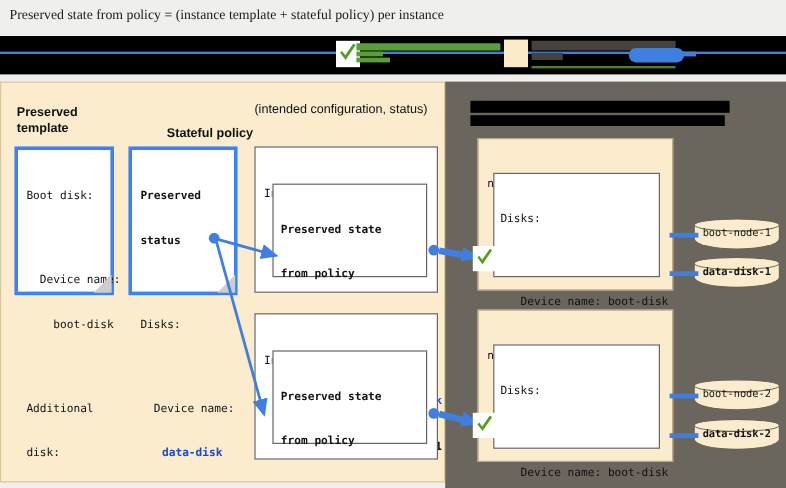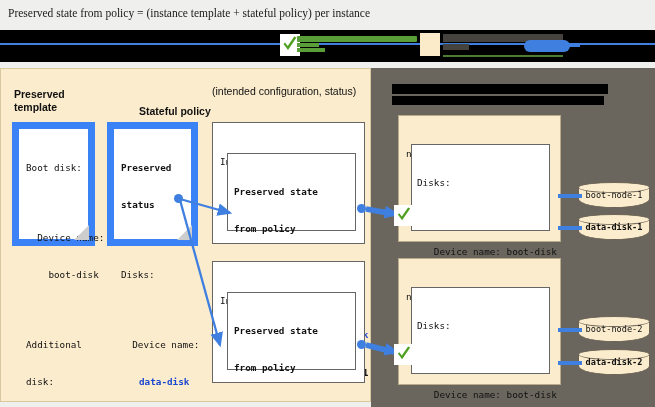--- a/index.html
+++ b/index.html
@@ -69,21 +69,21 @@
   }
 
   
   .col-head{
     position:absolute;font-weight:bold;font-size:10.5px;color:#111;line-height:12.5px;
   }
   .col-head .sub{font-weight:normal;}
 
   
   .note{
-    position:absolute;background:#fff;border:7px solid #3b82f6;box-sizing:border-box;
+    position:absolute;background:#fff;border:3px solid #3b82f6;box-sizing:border-box;
     font-family:"DejaVu Sans Mono","Liberation Mono",monospace;
     font-size:9.3px;line-height:12.4px;color:#111;
     padding:8px 7px 6px 7px;
     white-space:pre;
   }
   .note .fold{
     position:absolute;right:-1px;bottom:-1px;width:0;height:0;
     border-left:15px solid transparent;border-bottom:15px solid #cdcdcd;
   }
   .bold{font-weight:bold;}

